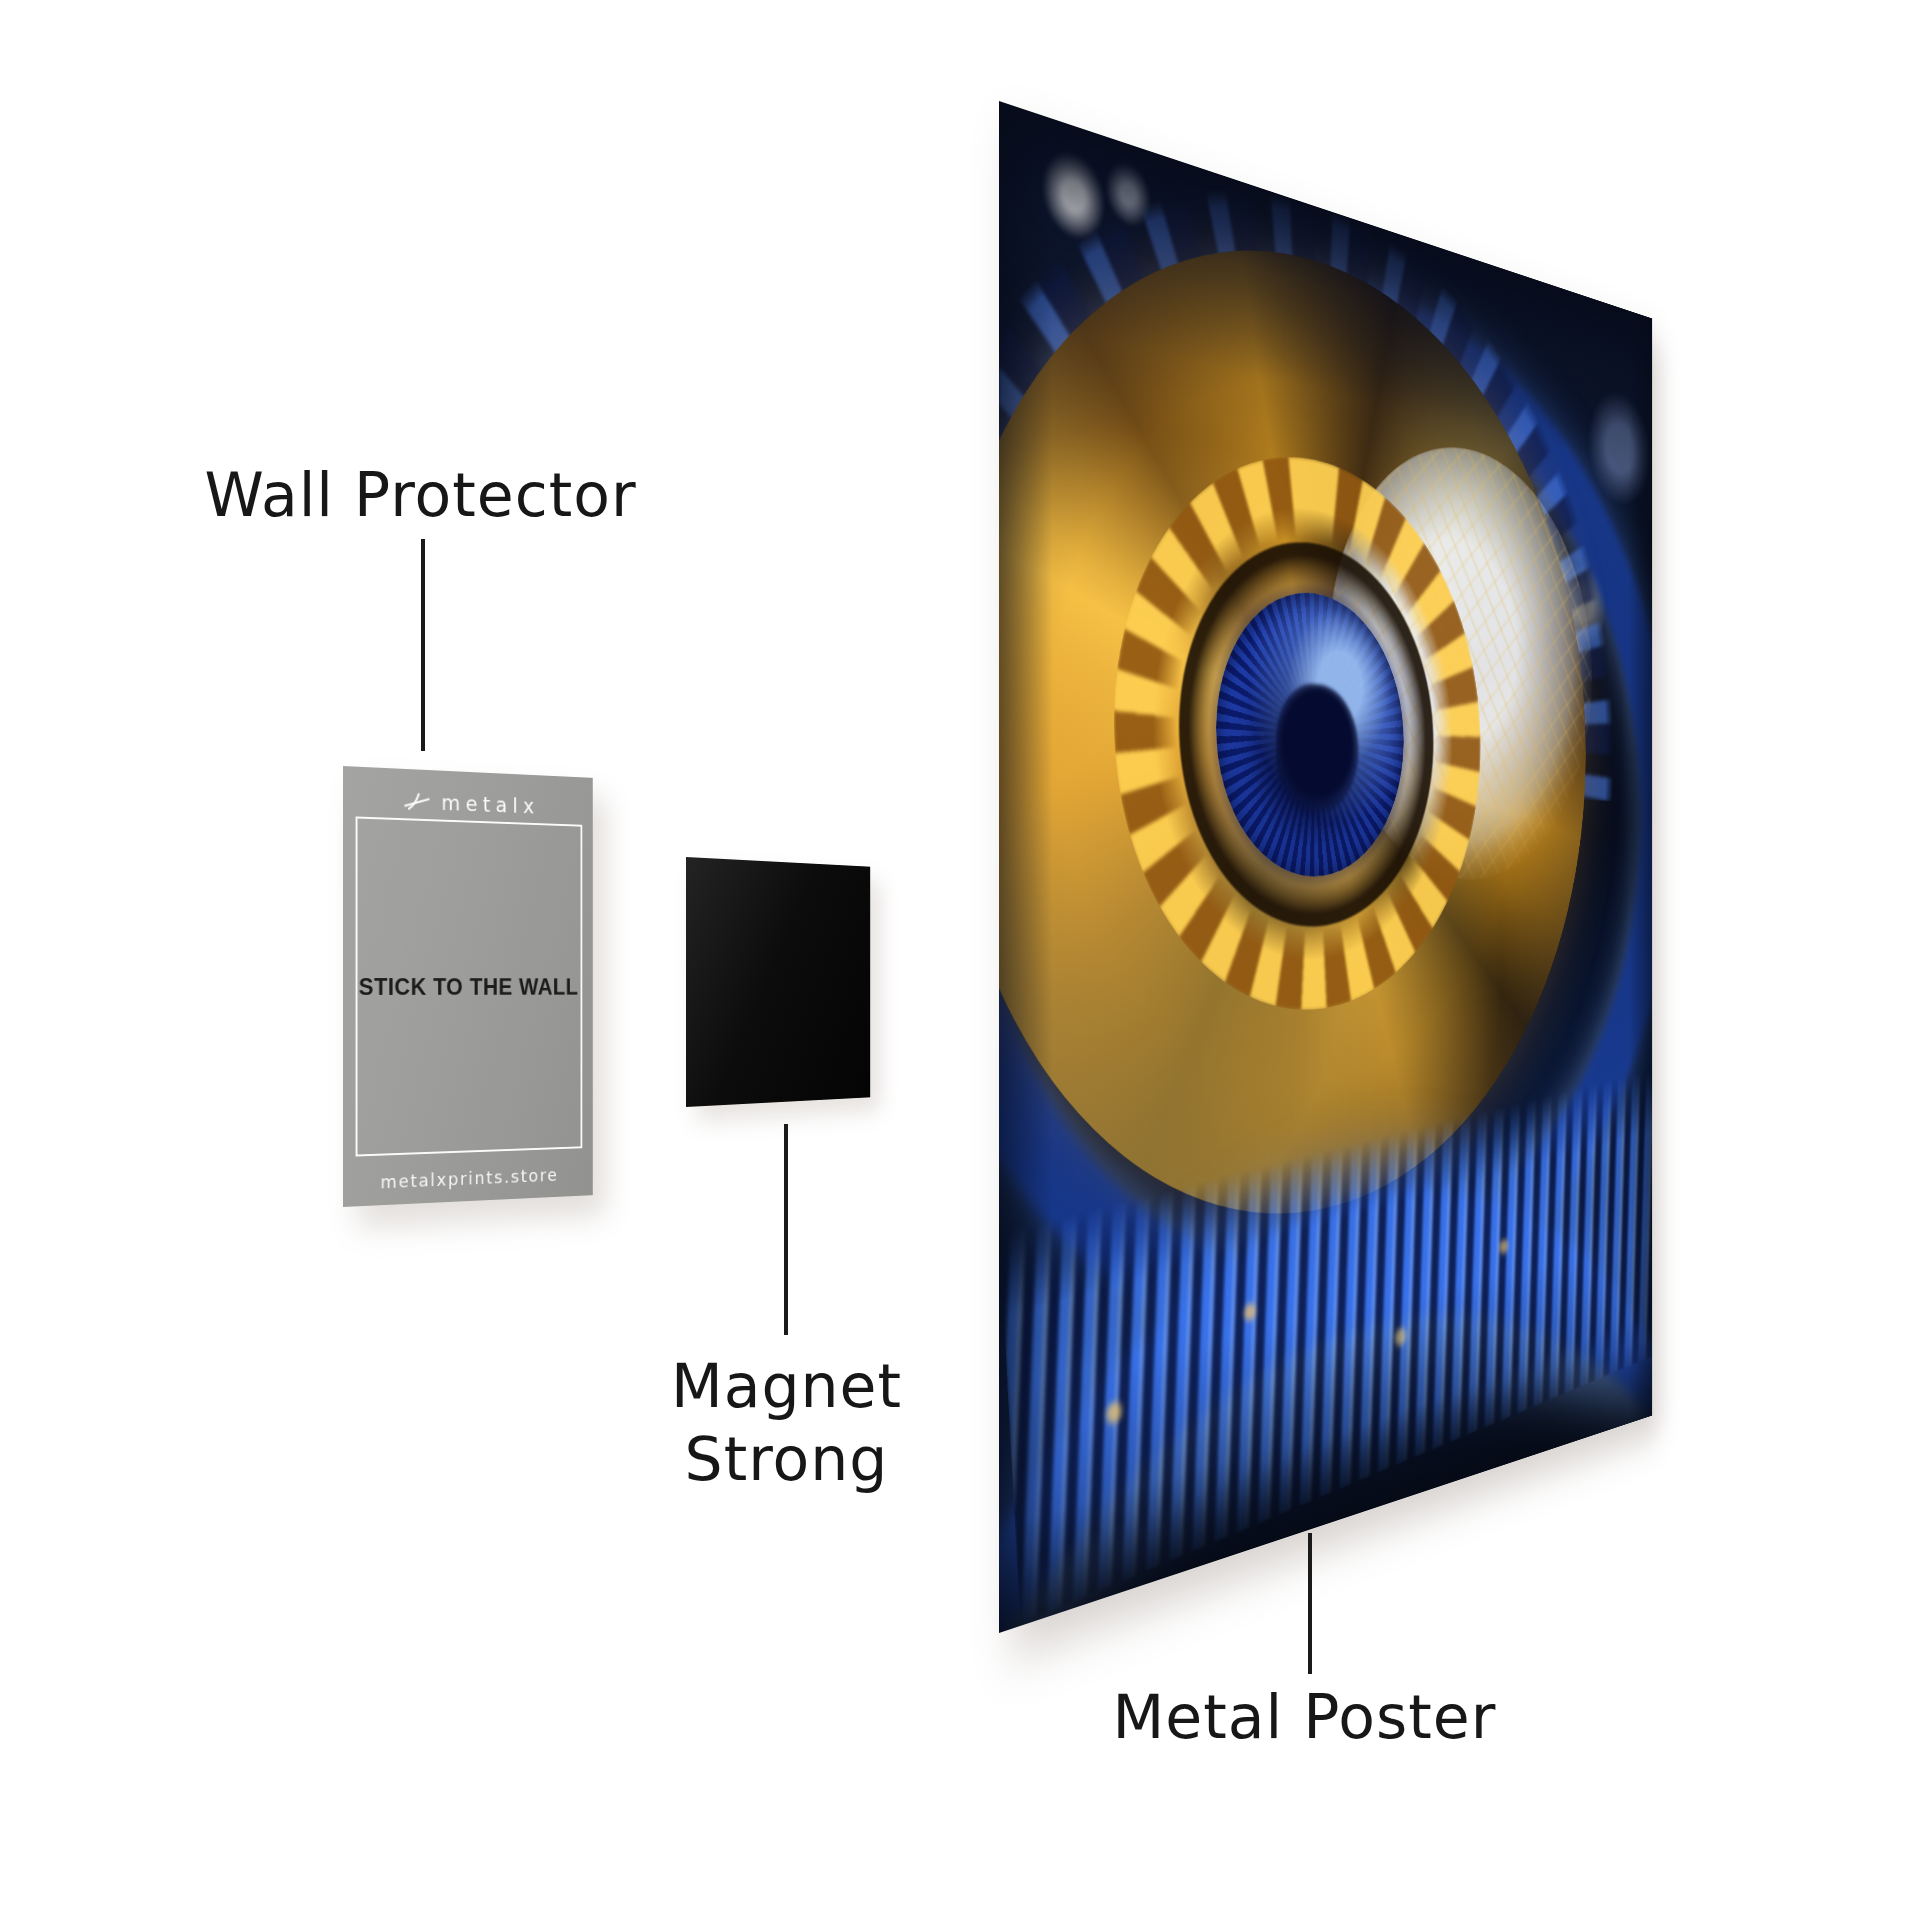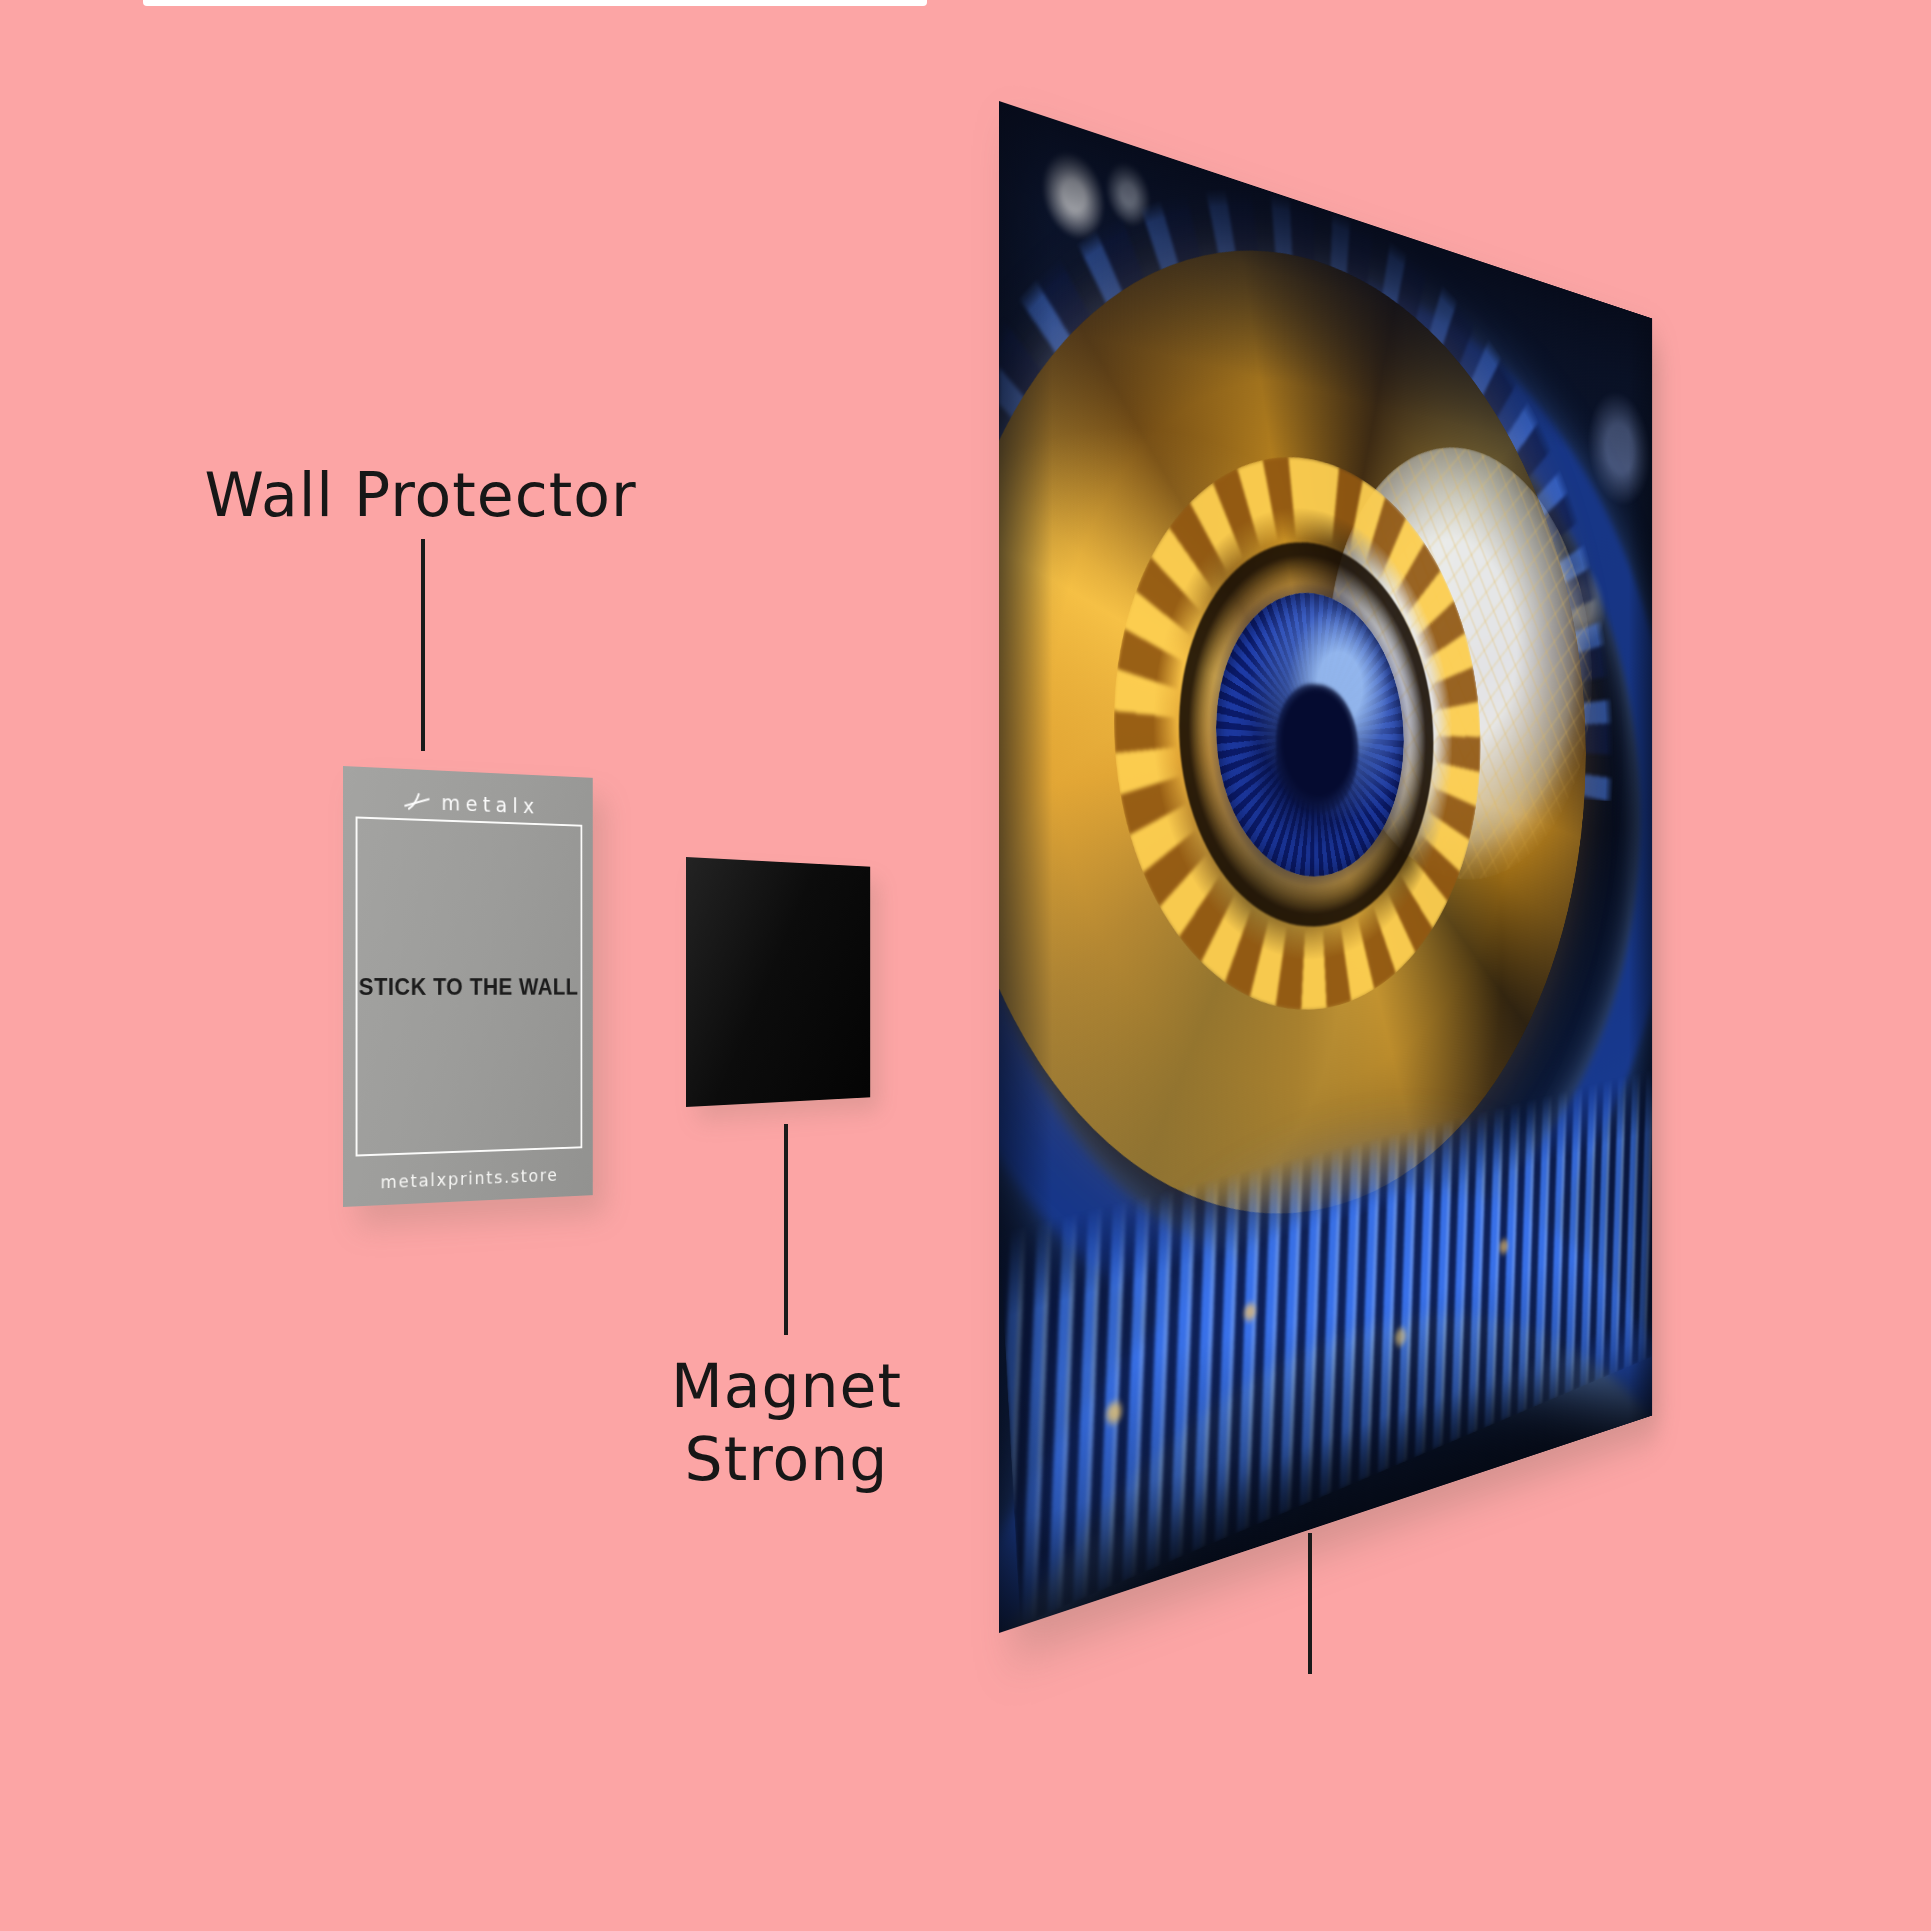--- a/index.html
+++ b/index.html
@@ -1,18 +1,18 @@
 <!DOCTYPE html>
 <html><head>
 <meta charset="utf-8">
 <style>
   html, body { margin:0; padding:0; background:#e9ddd6; }
   .stage {
     position:relative; width:1931px; height:1931px;
-    background:#fca5a5; overflow:hidden;
+    background:#ffffff; overflow:hidden;
     font-family:"DejaVu Sans", sans-serif;
   }
   .top-line { position:absolute; left:143px; top:0; width:784px; height:5.8px;
     background:#ffffff; border-radius:0 0 3.9px 3.9px; }
 
   
   .diagram-label { position:absolute; width:579px; text-align:center;
     color:#171717; font-size:60px; letter-spacing:1px; }
   .label-wall   { left:131px;  top:460px; }
   .label-magnet { left:497px;  top:1350px; line-height:73px; }
@@ -163,15 +163,16 @@
       <div class="layer eye-mesh"></div>
       <div class="layer eye-gold-ring"></div>
       <div class="layer eye-limbal"></div>
       <div class="layer eye-pupil"></div>
       <div class="layer eye-ridge-bottom"></div>
       <div class="layer eye-ridge-tex"></div>
       <div class="layer eye-vignette"></div>
     </div>
   </div>
   <div class="connector c3"></div>
+  <div class="diagram-label label-poster">Metal Poster</div>
 
 </div>
 
 
 </body></html>

